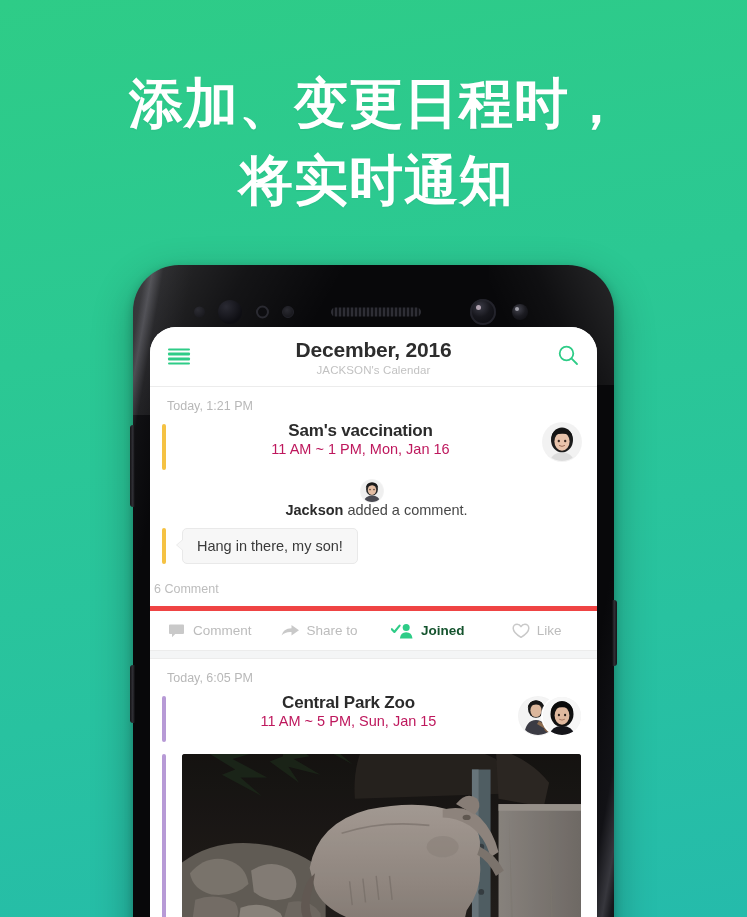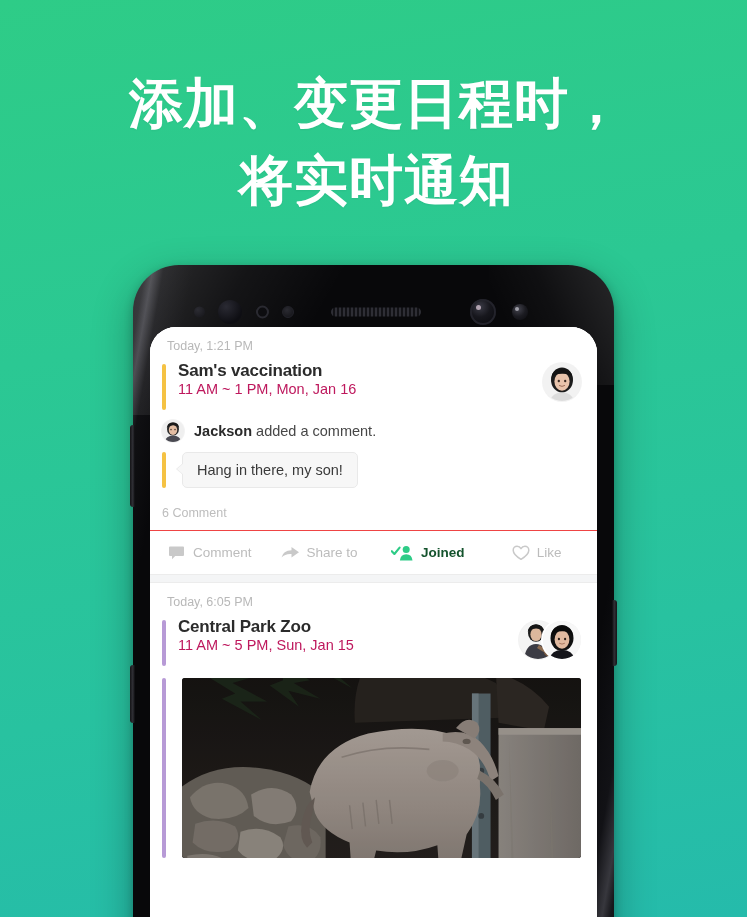--- a/index.html
+++ b/index.html
@@ -128,33 +128,33 @@
   .search-icon { position: absolute; right: 18px; top: 50%; transform: translateY(-50%); cursor: pointer; }
 
   
   .feed { background: #fff; }
   .card { background: #fff; padding: 0 0 0 0; position: relative; }
   .card-time { font-size: 12.5px; color: #b8b8b8; padding: 12px 0 8px 17px; }
 
   .event-row { display: flex; align-items: flex-start; padding: 0 16px 0 12px; position: relative; }
   .accent-bar { width: 4px; border-radius: 2px; flex: none; margin-top: 3px; }
   .accent-bar.tall { height: 46px; }
-  .event-text { flex: 1; padding-left: 12px; }
+  .event-text { flex: 1; padding-left: 12px; text-align: center; }
   .event-title { font-size: 17px; font-weight: bold; color: #2b2b2b; letter-spacing: -0.2px; }
   .event-when { font-size: 14.5px; color: #be185d; }
 
   .avatar { border-radius: 50%; background: #f0f0f0; overflow: hidden; flex: none;
             box-shadow: 0 0 0 1px rgba(0,0,0,0.05); }
   .avatar-lg { width: 38px; height: 38px; margin-top: 2px; }
   .avatar-stack { position: relative; width: 62px; height: 38px; flex: none; margin-top: 2px; }
   .avatar-stack .avatar-lg { position: absolute; top: 0; }
   .avatar-stack .av-a { left: 0; z-index: 1; }
   .avatar-stack .av-b { left: 24px; z-index: 2; box-shadow: 0 0 0 2px #fff; }
 
-  .actor-row { display: flex; align-items: center; padding: 10px 16px 0 12px; }
+  .actor-row { display: flex; align-items: center; padding: 10px 16px 0 12px; flex-direction: column; }
   .avatar-sm { width: 22px; height: 22px; }
   .actor-text { font-size: 14.5px; color: #474747; margin-left: 10px; }
   .actor-text b { color: #2b2b2b; font-weight: bold; }
 
   .bubble-row { display: flex; align-items: stretch; padding: 10px 0 0 12px; }
   .bubble-accent { width: 4px; border-radius: 2px; flex: none; }
   .bubble {
     position: relative;
     margin-left: 16px;
     background: #f7f7f7;
@@ -172,25 +172,25 @@
     border-right: 7px solid #e9e9e9;
   }
   .bubble::after {
     content: ''; position: absolute; left: -6px; top: 10px;
     width: 0; height: 0;
     border-top: 6px solid transparent;
     border-bottom: 6px solid transparent;
     border-right: 7px solid #f7f7f7;
   }
 
-  .comment-count { font-size: 12.5px; color: #bdbdbd; padding: 18px 0 10px 12px; }
+  .comment-count { font-size: 12.5px; color: #bdbdbd; padding: 18px 0 10px 4px; }
 
   .action-bar {
     display: flex; align-items: center;
-    border-top: 1px solid #ef4444;
+    border-top: 5px solid #ef4444;
     height: 44px;
     padding: 0 6px;
   }
   .action { flex: 1; display: flex; align-items: center; justify-content: center;
             font-size: 13.5px; color: #bcbcbc; cursor: pointer; gap: 7px; }
   .action.active { color: #14532d; font-weight: bold; }
   .action svg { display: block; }
 
   .card-gap { height: 9px; background: #f4f5f6; border-top: 1px solid #ececec; border-bottom: 1px solid #ececec; }
 
@@ -225,20 +225,38 @@
     <div class="sensor s-front"></div>
     <div class="sensor s-ring"></div>
     <div class="sensor s-dot2"></div>
     <div class="sensor s-grille"></div>
     <div class="sensor s-cam"></div>
     <div class="sensor s-dot3"></div>
   </div>
 
   <div class="screen">
 
+    <div class="app-header">
+      <div class="hamburger">
+        <i></i>
+        <i></i>
+        <i></i>
+        <i></i>
+      </div>
+      <div class="app-title-wrap">
+        <div class="app-title">December, 2016</div>
+        <div class="app-subtitle">JACKSON's Calendar</div>
+      </div>
+      <div class="search-icon">
+        <svg width="22" height="22" viewBox="0 0 22 22">
+          <circle cx="9.5" cy="9.5" r="6.8" fill="none" stroke="#2ecc87" stroke-width="1.8"></circle>
+          <line x1="14.4" y1="14.4" x2="20" y2="20" stroke="#2ecc87" stroke-width="1.8" stroke-linecap="round"></line>
+        </svg>
+      </div>
+    </div>
 
     <div class="feed">
 
       <div class="card">
         <div class="card-time">Today, 1:21 PM</div>
 
         <div class="event-row">
           <div class="accent-bar tall" style="background:#f5c243"></div>
           <div class="event-text">
             <div class="event-title">Sam's vaccination</div>

